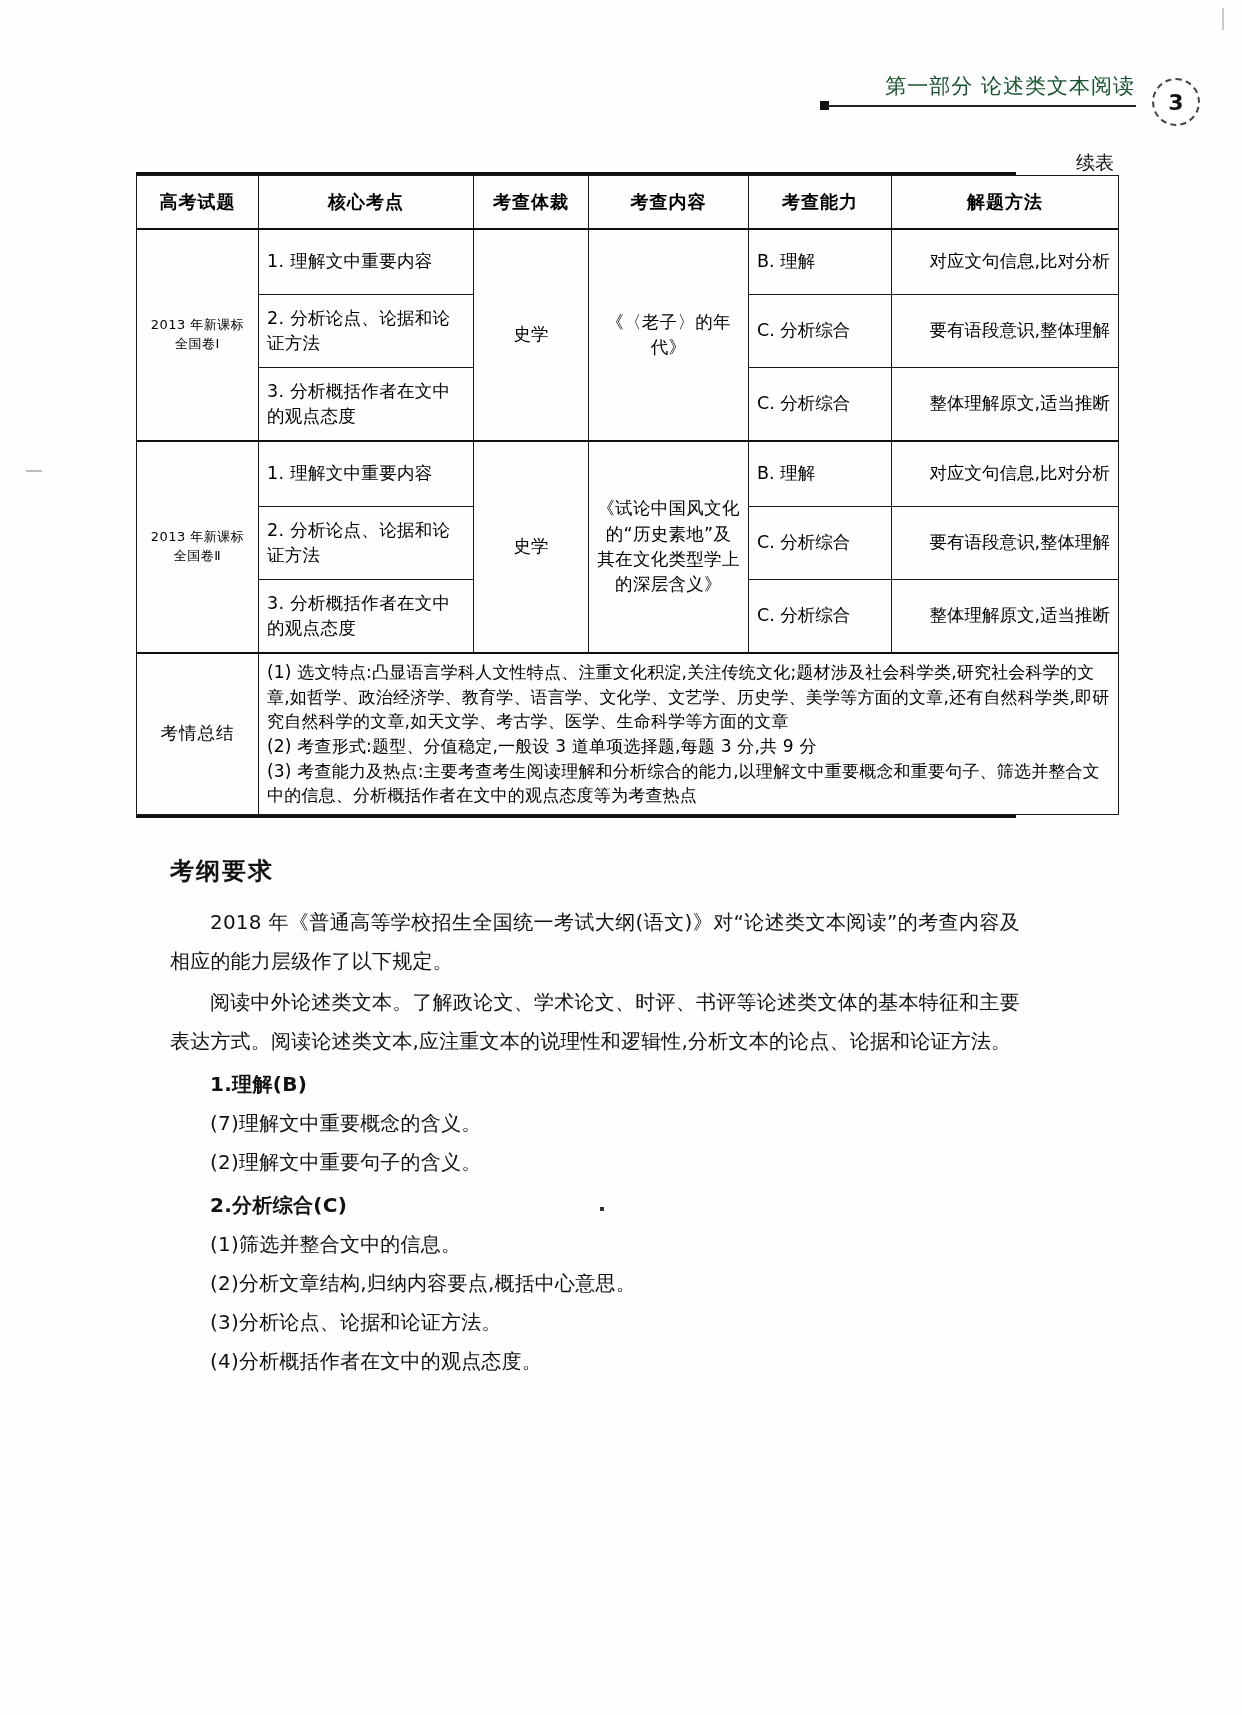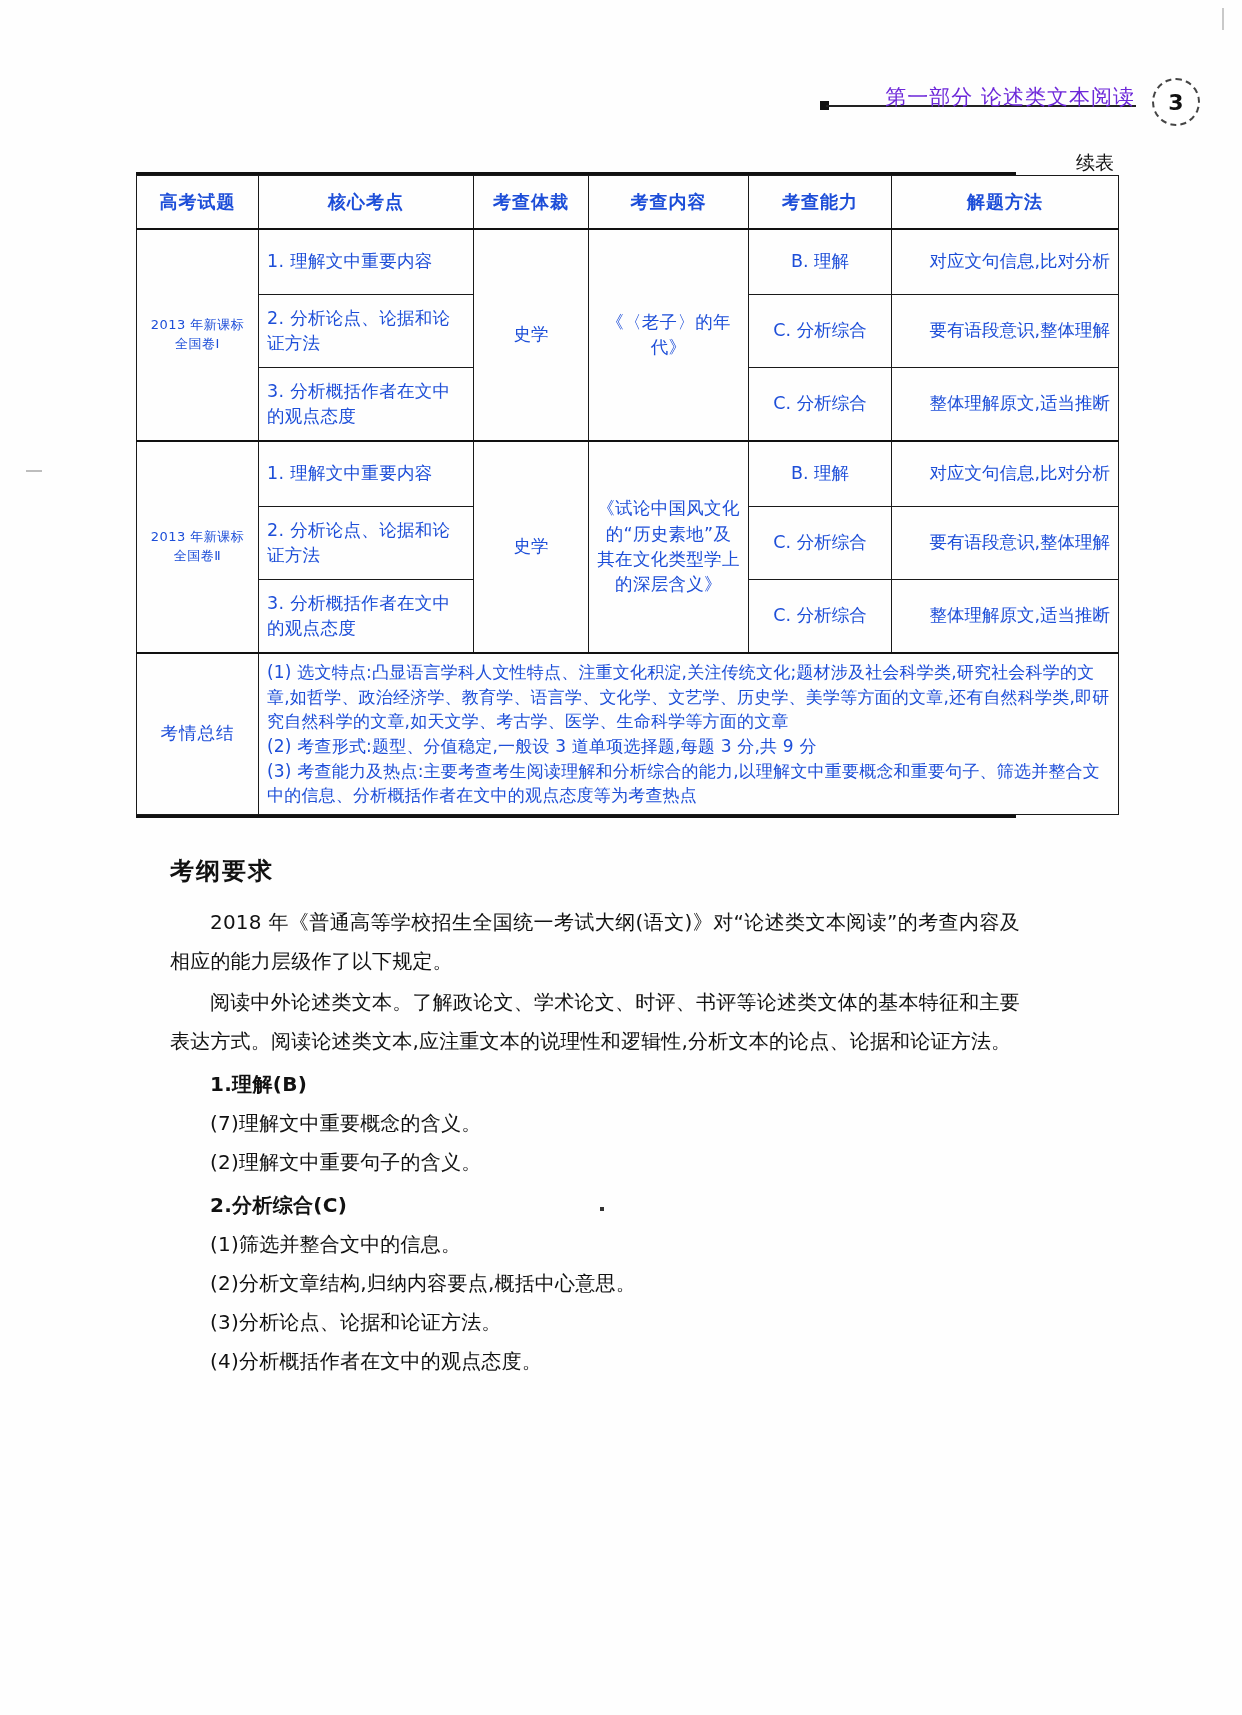--- a/index.html
+++ b/index.html
@@ -26,26 +26,26 @@
   .header {
     position: absolute;
     top: 72px;
     left: 0;
     width: 1242px;
     height: 52px;
   }
   .header-title {
     position: absolute;
     right: 107px;
-    top: 11px;
+    top: 0;
     font-size: 21px;
     letter-spacing: 1px;
     white-space: nowrap;
     font-family: "DejaVu Sans", "Liberation Sans", sans-serif;
-    color: #6d28d9;
+    color: #14532d;
   }
   .header-rule {
     position: absolute;
     left: 826px;
     top: 33px;
     width: 310px;
     height: 2px;
     background: #222;
   }
   .header-sq {
@@ -86,21 +86,21 @@
     position: absolute;
     left: 136px;
     top: 172px;
     width: 880px;
   }
   table.exam {
     border-collapse: collapse;
     width: 880px;
     table-layout: fixed;
     font-size: 17.5px;
-    color: #1d4ed8;
+    color: #000000;
   }
   table.exam td, table.exam th {
     border: 1px solid #1a1a1a;
     padding: 6px 8px;
     vertical-align: middle;
     font-weight: normal;
     line-height: 1.45;
   }
   table.exam thead th {
     text-align: center;
@@ -134,21 +134,21 @@
   .cell-point {
     text-align: left;
     letter-spacing: 0.3px;
   }
   .cell-genre { text-align: center; }
   .cell-content {
     text-align: center;
     line-height: 1.85;
     letter-spacing: 0.3px;
   }
-  .cell-ability { text-align: center; padding-left: 14px; }
+  .cell-ability { text-align: left; padding-left: 14px; }
   .cell-method { text-align: right; padding-left: 12px; font-weight: bold; }
 
   .summary-label {
     text-align: center;
     font-weight: bold;
     letter-spacing: 1px;
   }
   .summary-body {
     text-align: left;
     font-weight: bold;

